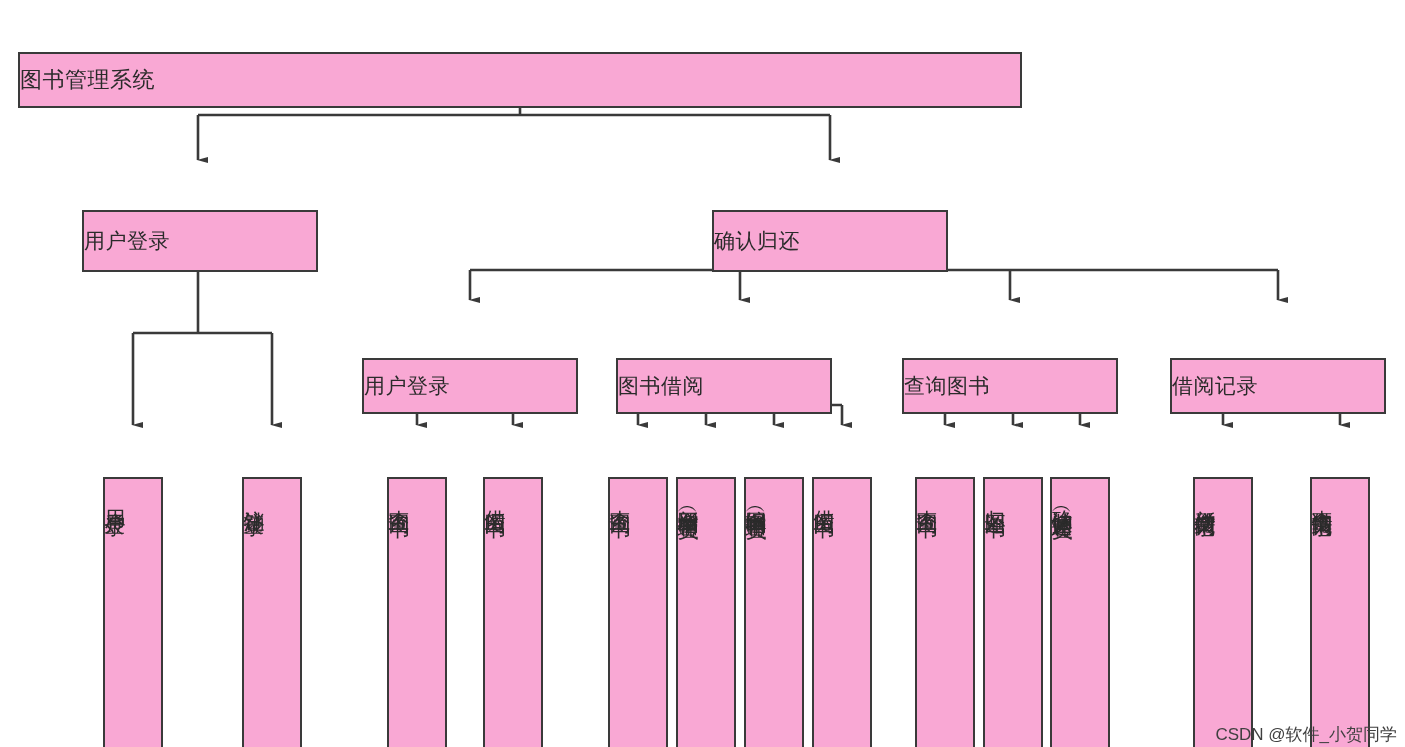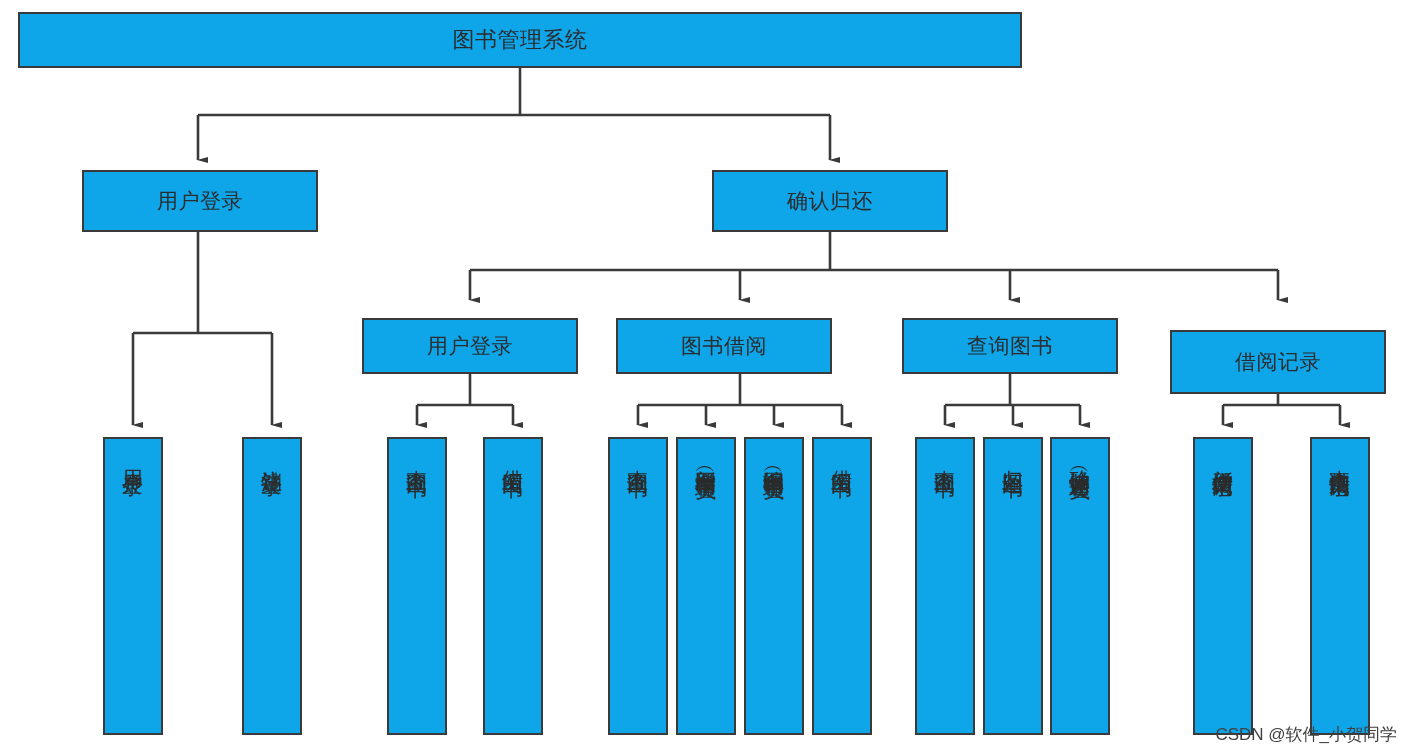--- a/index.html
+++ b/index.html
@@ -8,26 +8,26 @@
     background:#ffffff;
     font-family:"Liberation Sans","DejaVu Sans",sans-serif;
     overflow:hidden;
   }
   #stage{position:relative;width:1405px;height:747px;}
   #wires{position:absolute;left:0;top:0;width:1405px;height:747px;}
 
   .node{
     position:absolute;
     box-sizing:border-box;
-    background:#0ea5e9;
+    background:#f9a8d4;
     border:2.5px solid #3a3a3a;
     display:flex;
     align-items:center;
-    justify-content:center;
     color:#2b2b2b;
+    margin-top:40px;
   }
   .node .lbl{
     display:block;
     text-align:center;
     line-height:1.18;
     white-space:nowrap;
   }
   
   .node.h .lbl{font-size:21px;letter-spacing:.5px;}
   .node.root .lbl{font-size:22px;}
@@ -119,21 +119,21 @@
 
   <div class="node h" style="left:362px;top:318px;width:216px;height:56px;">
     <span class="lbl">用户登录</span>
   </div>
   <div class="node h" style="left:616px;top:318px;width:216px;height:56px;">
     <span class="lbl">图书借阅</span>
   </div>
   <div class="node h" style="left:902px;top:318px;width:216px;height:56px;">
     <span class="lbl">查询图书</span>
   </div>
-  <div class="node h" style="left:1170px;top:330px;width:216px;height:64px;">
+  <div class="node h" style="left:1170px;top:318px;width:216px;height:56px;">
     <span class="lbl">借阅记录</span>
   </div>
 
   <div class="node v" style="left:103px;top:437px;width:60px;height:298px;">
     <span class="lbl">用户登录</span>
   </div>
   <div class="node v" style="left:242px;top:437px;width:60px;height:298px;">
     <span class="lbl">注销登录</span>
   </div>
 

